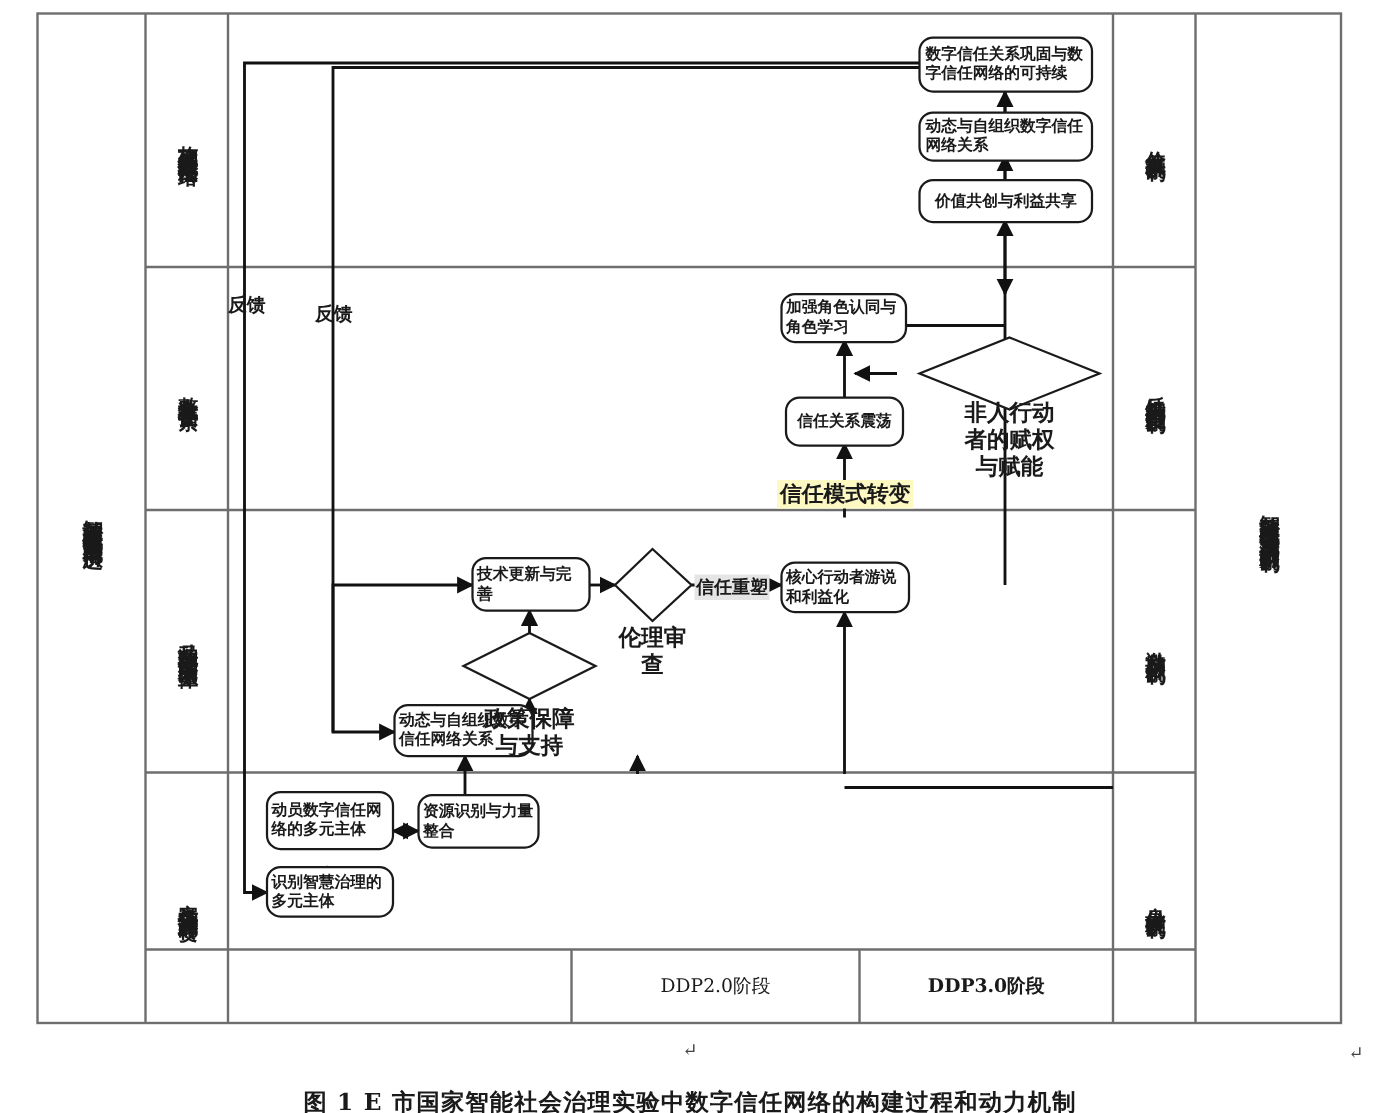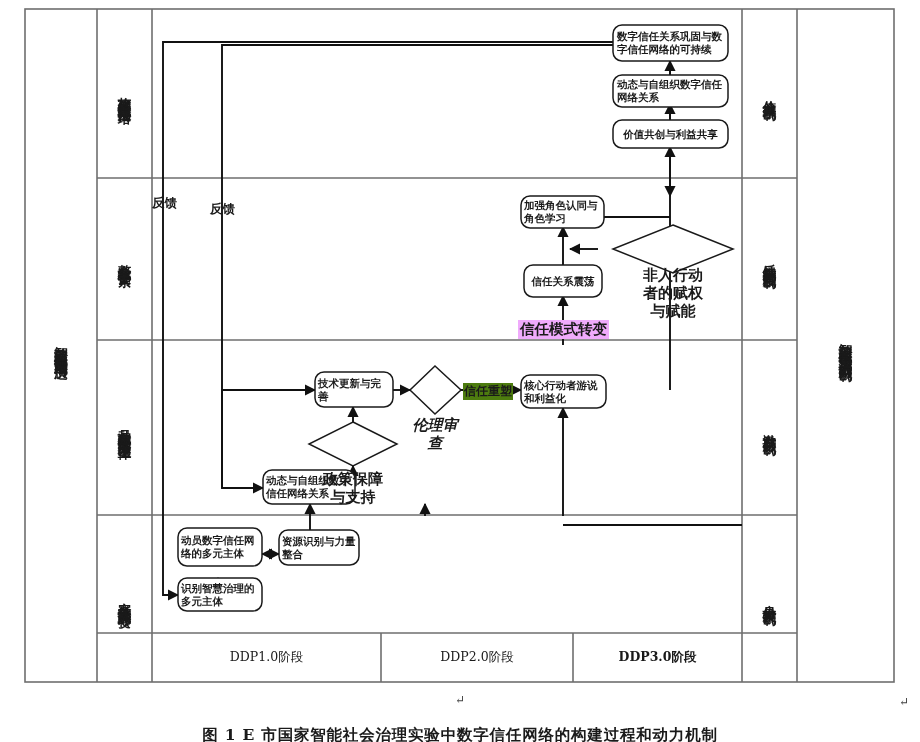--- a/index.html
+++ b/index.html
@@ -38,30 +38,30 @@
     font-weight:bold;
     font-size:12.5px;
     white-space:nowrap;
   }
   .edgeLabel{
     position:absolute;
     font-family:"DejaVu Serif","Liberation Serif",serif;
     font-weight:bold;
     font-size:12px;
     white-space:nowrap;
-    background:#4d7c0f;
+    background:#e5e5e5;
     padding:0 1px;
   }
   .bigEdgeLabel{
     position:absolute;
     font-family:"DejaVu Serif","Liberation Serif",serif;
     font-weight:bold;
     font-size:14.5px;
     white-space:nowrap;
-    background:#f0abfc;
+    background:#fef9c3;
     padding:0 2px;
   }
   .nodeText{
     position:absolute;
     font-family:"DejaVu Serif","Liberation Serif",serif;
     font-weight:bold;
     font-size:10.5px;
     line-height:1.22;
     display:flex;align-items:center;justify-content:center;
     text-align:left;
@@ -203,21 +203,20 @@
   <div class="cellLabel" style="left:97px;top:9px;width:55px;height:169px;">构建可持续数字信任网络</div>
   <div class="cellLabel" style="left:97px;top:178px;width:55px;height:162px;">整合数字信任要素</div>
   <div class="cellLabel" style="left:97px;top:340px;width:55px;height:175px;">动员数字信任网络的多元主体</div>
   <div class="cellLabel" style="left:97px;top:515px;width:55px;height:167px;">察觉信任方式的转变</div>
 
   <div class="cellLabel" style="left:742px;top:9px;width:55px;height:169px;">价值共享机制</div>
   <div class="cellLabel" style="left:742px;top:178px;width:55px;height:162px;">反馈机制与制度机制</div>
   <div class="cellLabel" style="left:742px;top:340px;width:55px;height:175px;">激励与认可机制</div>
   <div class="cellLabel" style="left:742px;top:515px;width:55px;height:167px;">身份转换机制</div>
 
-  <div class="stageLabel" style="left:152px;top:633px;width:229px;height:49px;">DDP1.0阶段</div>
   <div class="stageLabel" style="left:381px;top:633px;width:192px;height:49px;">DDP2.0阶段</div>
   <div class="stageLabel" style="left:573px;top:633px;width:169px;height:49px;font-weight:bold;">DDP3.0阶段</div>
 
   <div class="feedbackLabel" style="left:152px;top:195px;">反馈</div>
   <div class="feedbackLabel" style="left:210px;top:201px;">反馈</div>
 
   <div class="bigEdgeLabel" style="left:518px;top:320px;">信任模式转变</div>
   <div class="edgeLabel" style="left:463px;top:383px;">信任重塑</div>
 
   <div class="nodeText" style="left:617px;top:25px;width:107px;height:36px;">数字信任关系巩固与数字信任网络的可持续</div>
@@ -227,21 +226,21 @@
   <div class="nodeText" style="left:617px;top:120px;width:107px;height:28px;">价值共创与利益共享</div>
 
   <div class="nodeText" style="left:524px;top:196px;width:77px;height:32px;">加强角色认同与角色学习</div>
 
   <div class="diamondText" style="left:636px;top:233px;width:74px;height:32px;">非人行动者的赋权与赋能</div>
 
   <div class="nodeText" style="left:526px;top:265px;width:74px;height:32px;">信任关系震荡</div>
 
   <div class="nodeText" style="left:318px;top:372px;width:72px;height:35px;">技术更新与完善</div>
 
-  <div class="diamondText" style="left:406px;top:381px;width:58px;height:18px;font-style:italic;">伦理审查</div>
+  <div class="diamondText" style="left:406px;top:381px;width:58px;height:18px;">伦理审查</div>
 
   <div class="nodeText" style="left:524px;top:375px;width:79px;height:33px;">核心行动者游说和利益化</div>
 
   <div class="diamondText" style="left:322px;top:428px;width:62px;height:32px;">政策保障与支持</div>
 
   <div class="nodeText" style="left:266px;top:470px;width:86px;height:34px;">动态与自组织数字信任网络关系</div>
 
   <div class="nodeText" style="left:181px;top:528px;width:78px;height:38px;">动员数字信任网络的多元主体</div>
 
   <div class="nodeText" style="left:282px;top:530px;width:74px;height:35px;">资源识别与力量整合</div>

